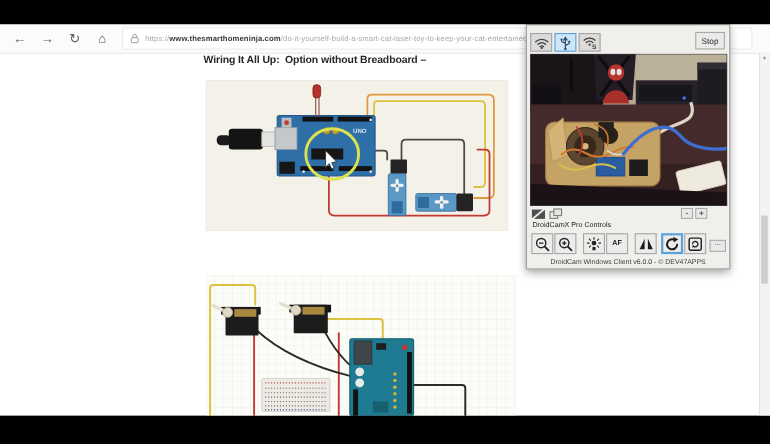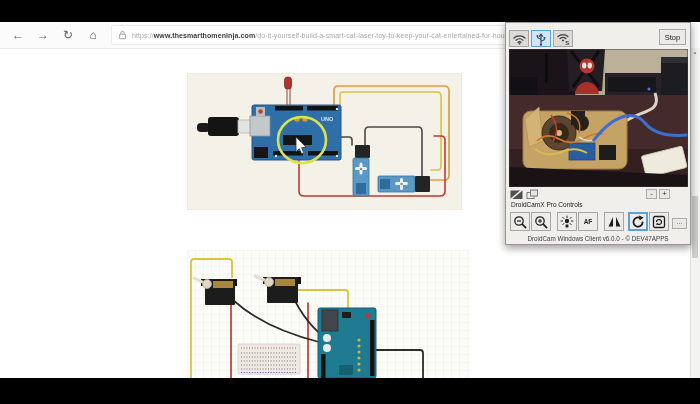--- a/index.html
+++ b/index.html
@@ -30,21 +30,21 @@
   .diagram{position:absolute;left:187px;}
   #diagram1{top:51px;}
   #diagram2{top:228px;}
 
   .scrollbar{position:absolute;top:26px;right:0;bottom:0;width:9px;background:#f3f3f2;
              border-left:1px solid #e2e2e1;}
   .scroll-up{position:absolute;top:2px;left:0;width:8px;text-align:center;font-size:4.5px;color:#8a8a8a;}
   .scroll-thumb{position:absolute;top:148px;left:1px;width:6px;height:62px;background:#cdcdcc;border-radius:1px;}
 
   
-  .droidcam{position:absolute;left:505px;top:22px;width:186px;height:223px;background:#f0efec;
+  .droidcam{position:absolute;left:478px;top:22px;width:186px;height:223px;background:#f0efec;
             border:1px solid #979797;box-sizing:border-box;box-shadow:0 3px 8px rgba(0,0,0,.4);z-index:5;}
   .dc-toggle{position:absolute;top:7px;width:20px;height:17px;background:#dcdbd9;border:1px solid #a4a4a4;
              display:flex;align-items:center;justify-content:center;box-sizing:border-box;}
   .dc-toggle.active{background:var(--usb-active-bg,#cfe5f8);border-color:var(--accent,#5ba2dd);}
   .dc-stop{position:absolute;top:6px;right:4px;width:27px;height:16px;background:#eceae8;border:1px solid #a8a8a8;
            font-size:7.5px;color:#222;display:flex;align-items:center;justify-content:center;box-sizing:border-box;}
   .dc-feed{position:absolute;left:3px;top:26px;width:179px;height:138px;background:#111;}
   .dc-mini{position:absolute;top:166px;width:14px;height:11px;display:flex;align-items:center;justify-content:center;}
   .dc-size-btn{position:absolute;top:166px;width:11px;height:10px;background:#e9e8e6;border:1px solid #ababab;
                font-size:8px;line-height:7px;color:#333;text-align:center;box-sizing:border-box;}
@@ -74,20 +74,21 @@
         <span class="lock">
           <svg width="9" height="10" viewBox="0 0 9 10">
               <rect x="1.4" y="4.2" width="6.2" height="4.6" rx="0.8" fill="none" stroke="#9b9b9b" stroke-width="0.9"></rect>
               <path d="M2.8,4.2 V3 a1.7,1.7 0 0 1 3.4,0 V4.2" fill="none" stroke="#9b9b9b" stroke-width="0.9"></path>
             </svg>
         </span>
         <span class="url"><span>https://</span><span class="domain">www.thesmarthomeninja.com</span><span>/do-it-yourself-build-a-smart-cat-laser-toy-to-keep-your-cat-entertained-for-hours/</span></span>
       </div>
     </div>
 
+    <h2 class="heading" id="h1">Wiring It All Up:  Option without Breadboard –</h2>
 
     <svg class="diagram" id="diagram1" width="275" height="137" viewBox="0 0 275 137">
       <rect x="0" y="0" width="275" height="137" fill="#f4f1e8" stroke="#e7e3d6" stroke-width="1"></rect>
 
       <g fill="none" stroke-linecap="round" stroke-linejoin="round">
         <path d="M147,32 V17 Q147,13 151,13 H257 Q262,13 262,18 V102 Q262,107 257,107 H244" stroke-width="1.6" style="stroke:var(--wire-orange,#df9a3e)"></path>
         <path d="M153,32 V22 Q153,19 156,19 H250 Q254,19 254,23 V93 Q254,97 250,97 H244" stroke-width="1.6" style="stroke:var(--wire-yellow,#dcc23f)"></path>
         <path d="M154,64 H162 Q165,64 165,67 V72" stroke-width="1.6" style="stroke:var(--wire-gray,#4a4a4a)"></path>
         <path d="M178,72 V58 Q178,54 182,54 H231 Q235,54 235,58 V104" stroke-width="1.6" style="stroke:var(--wire-gray,#4a4a4a)"></path>
         <path d="M112,87 V118 Q112,123 117,123 H253 Q258,123 258,118 V67 Q258,63 254,63 H247" stroke-width="1.6" style="stroke:var(--wire-red,#bf3a31)"></path>

